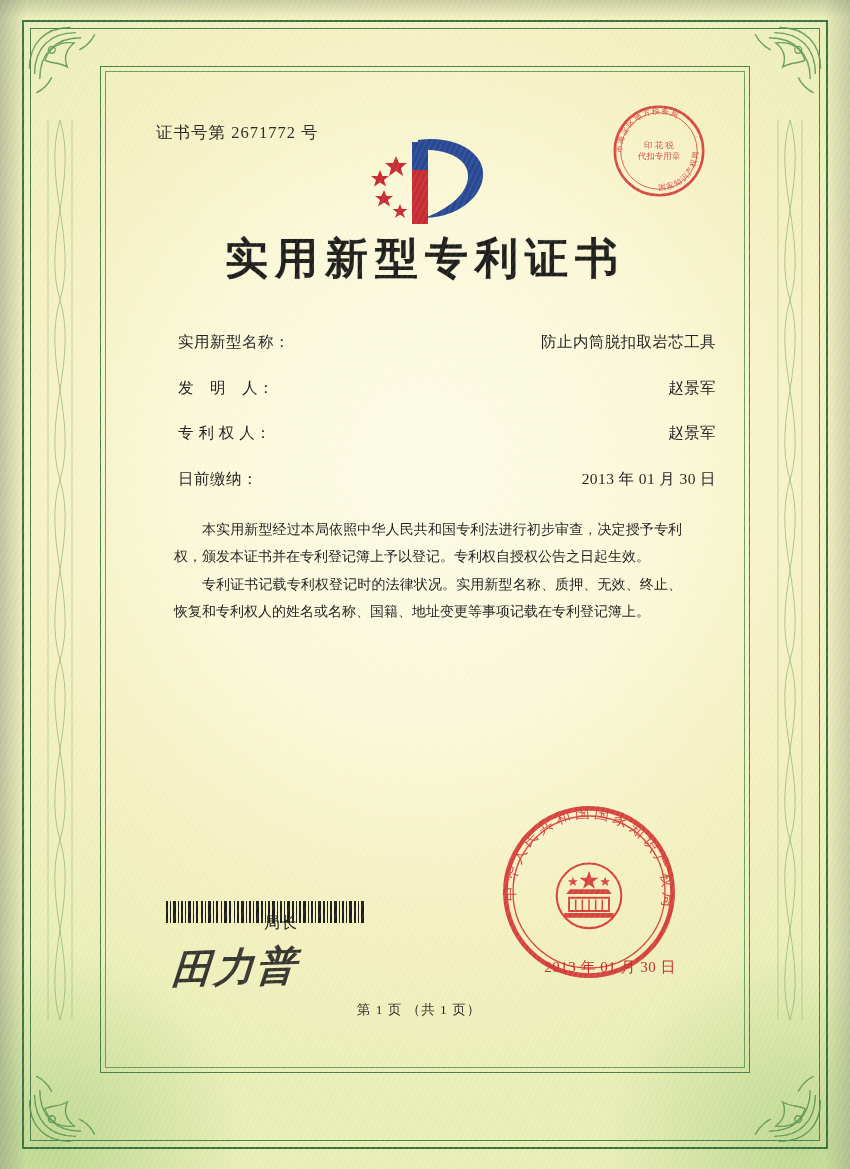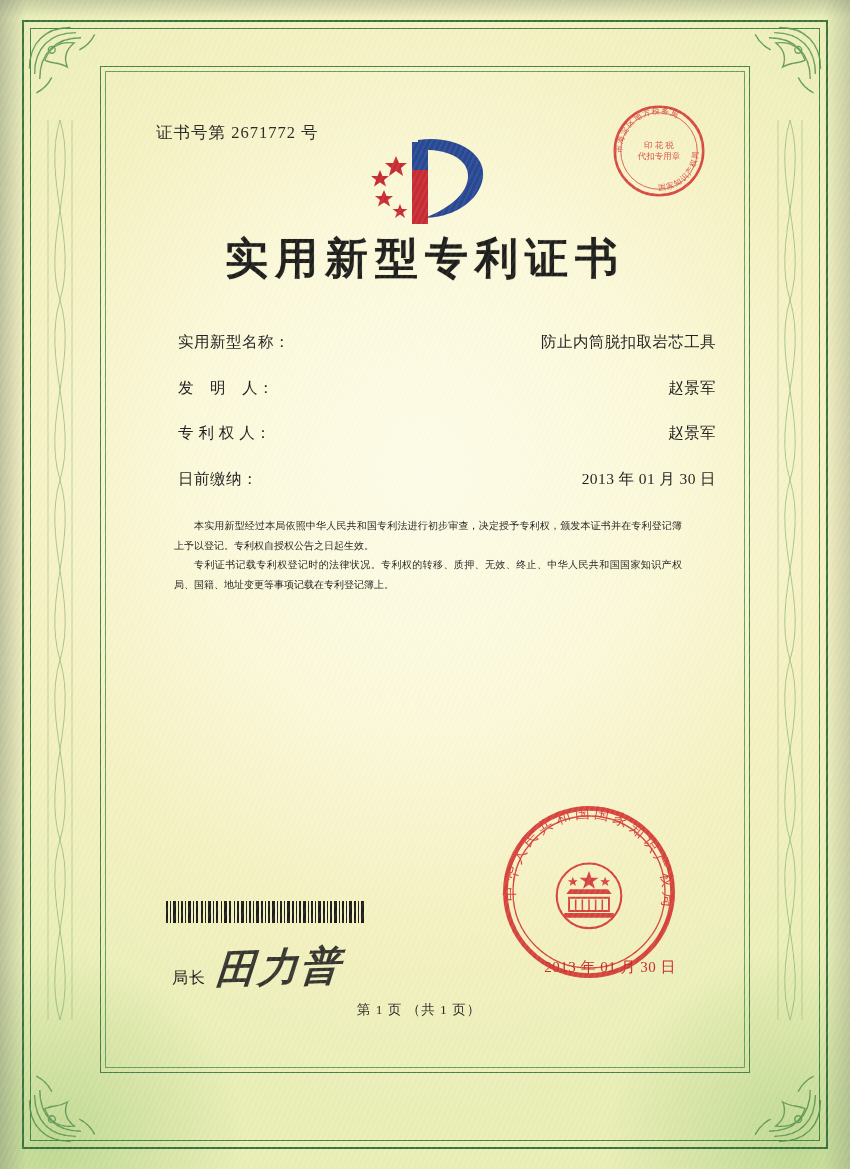--- a/index.html
+++ b/index.html
@@ -143,21 +143,21 @@
   .field-label {
     white-space: pre;
     letter-spacing: .5px;
   }
   .field-value {
     letter-spacing: .4px;
   }
 
   .body-text {
     margin: 14px 34px 16px 40px;
-    font-size: 10px;
+    font-size: 14px;
     line-height: 1.95;
     color: #111;
     text-align: justify;
   }
   .body-text p { margin: 0; text-indent: 2em; }
 
   
   .barcode {
     position: absolute;
     left: 66px;
@@ -166,21 +166,21 @@
     height: 22px;
   }
 
   
   .sign-row {
     position: absolute;
     left: 72px;
     bottom: 78px;
     display: flex;
     align-items: flex-end;
-    gap: 10px;
+    flex-direction: column;
   }
   .sign-label {
     font-size: 16px;
     color: #111;
     letter-spacing: 1px;
     padding-bottom: 6px;
   }
   .signature {
     font-family: "Liberation Serif", serif;
     font-size: 40px;
@@ -352,21 +352,21 @@
         <span class="field-value">赵景军</span>
       </div>
       <div class="field-row">
         <span class="field-label">日前缴纳：</span>
         <span class="field-value">2013 年 01 月 30 日</span>
       </div>
     </div>
 
     <div class="body-text">
       <p>本实用新型经过本局依照中华人民共和国专利法进行初步审查，决定授予专利权，颁发本证书并在专利登记簿上予以登记。专利权自授权公告之日起生效。</p>
-      <p>专利证书记载专利权登记时的法律状况。专利权的转移、质押、无效、终止、中华人民共和国国家知识产权局、国籍、地址变更等事项记载在专利登记簿上。</p>
+      <p>专利证书记载专利权登记时的法律状况。实用新型名称、质押、无效、终止、恢复和专利权人的姓名或名称、国籍、地址变更等事项记载在专利登记簿上。</p>
     </div>
 
     <svg class="barcode" viewBox="0 0 200 22" preserveAspectRatio="none">
       <g fill="#111">
         <rect x="0" y="0" width="2" height="22"></rect>
           <rect x="4" y="0" width="1" height="22"></rect>
         <rect x="7" y="0" width="3" height="22"></rect>
           <rect x="12" y="0" width="1" height="22"></rect>
         <rect x="15" y="0" width="2" height="22"></rect>
           <rect x="19" y="0" width="1" height="22"></rect>

